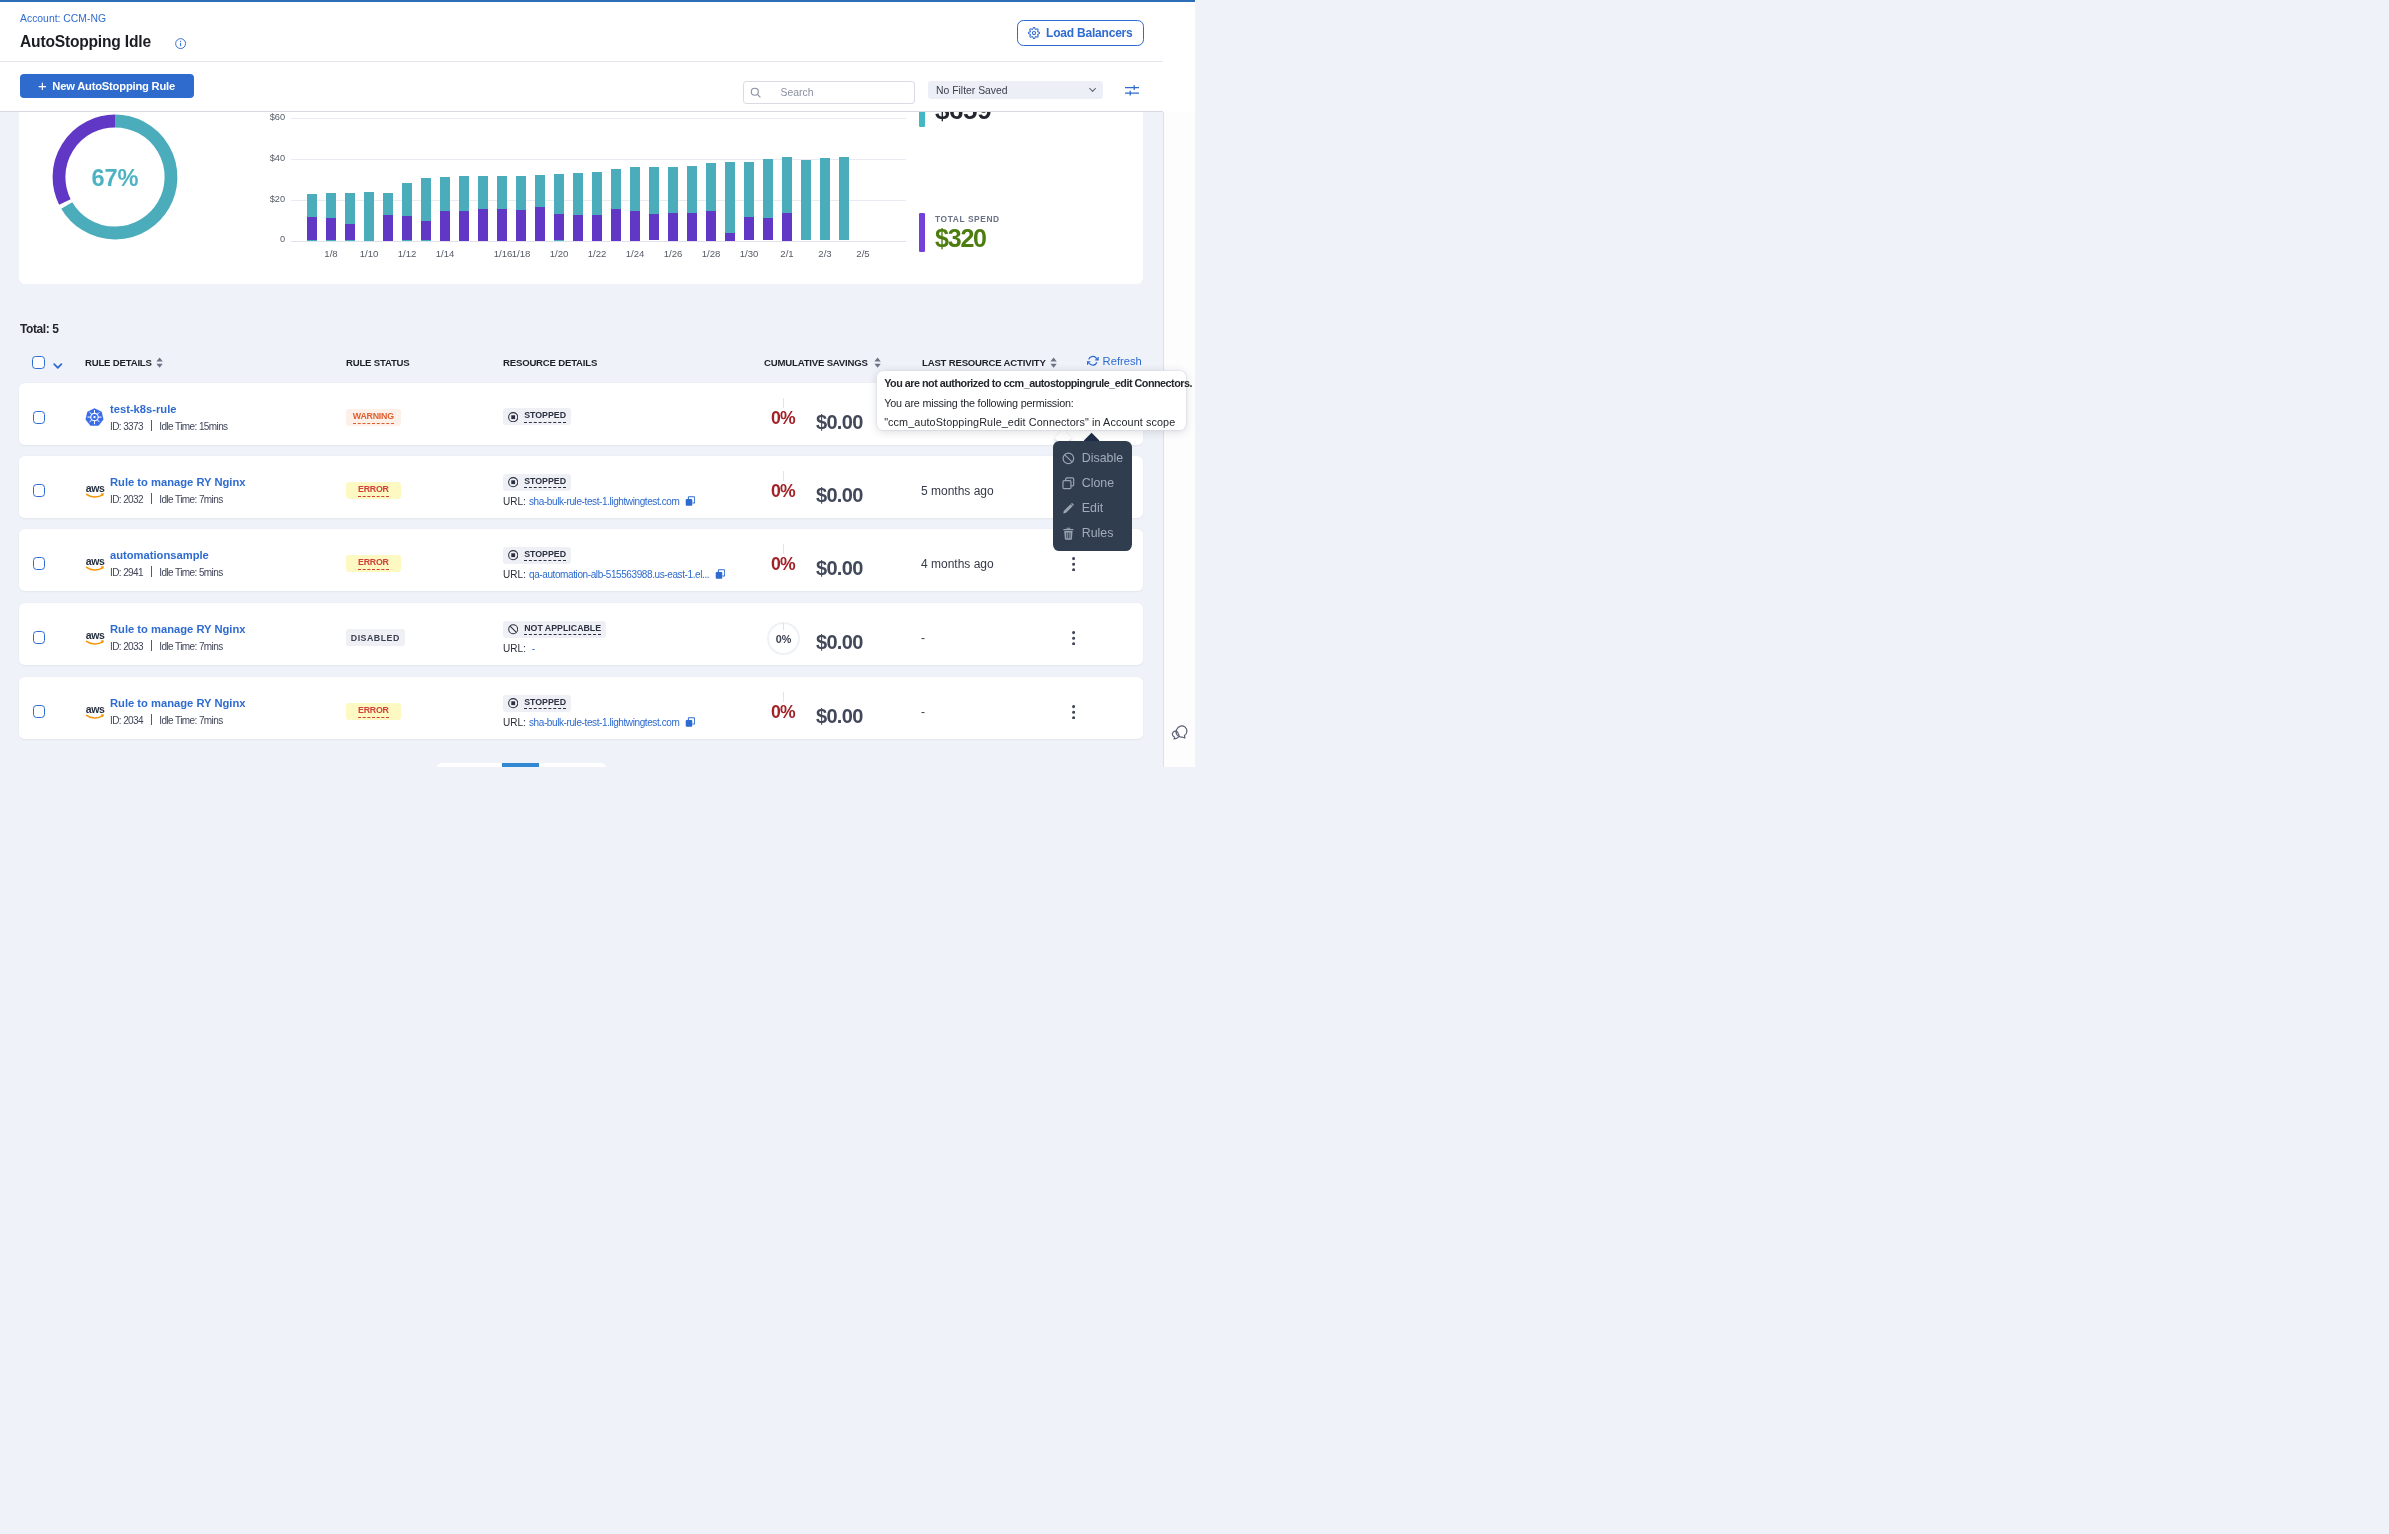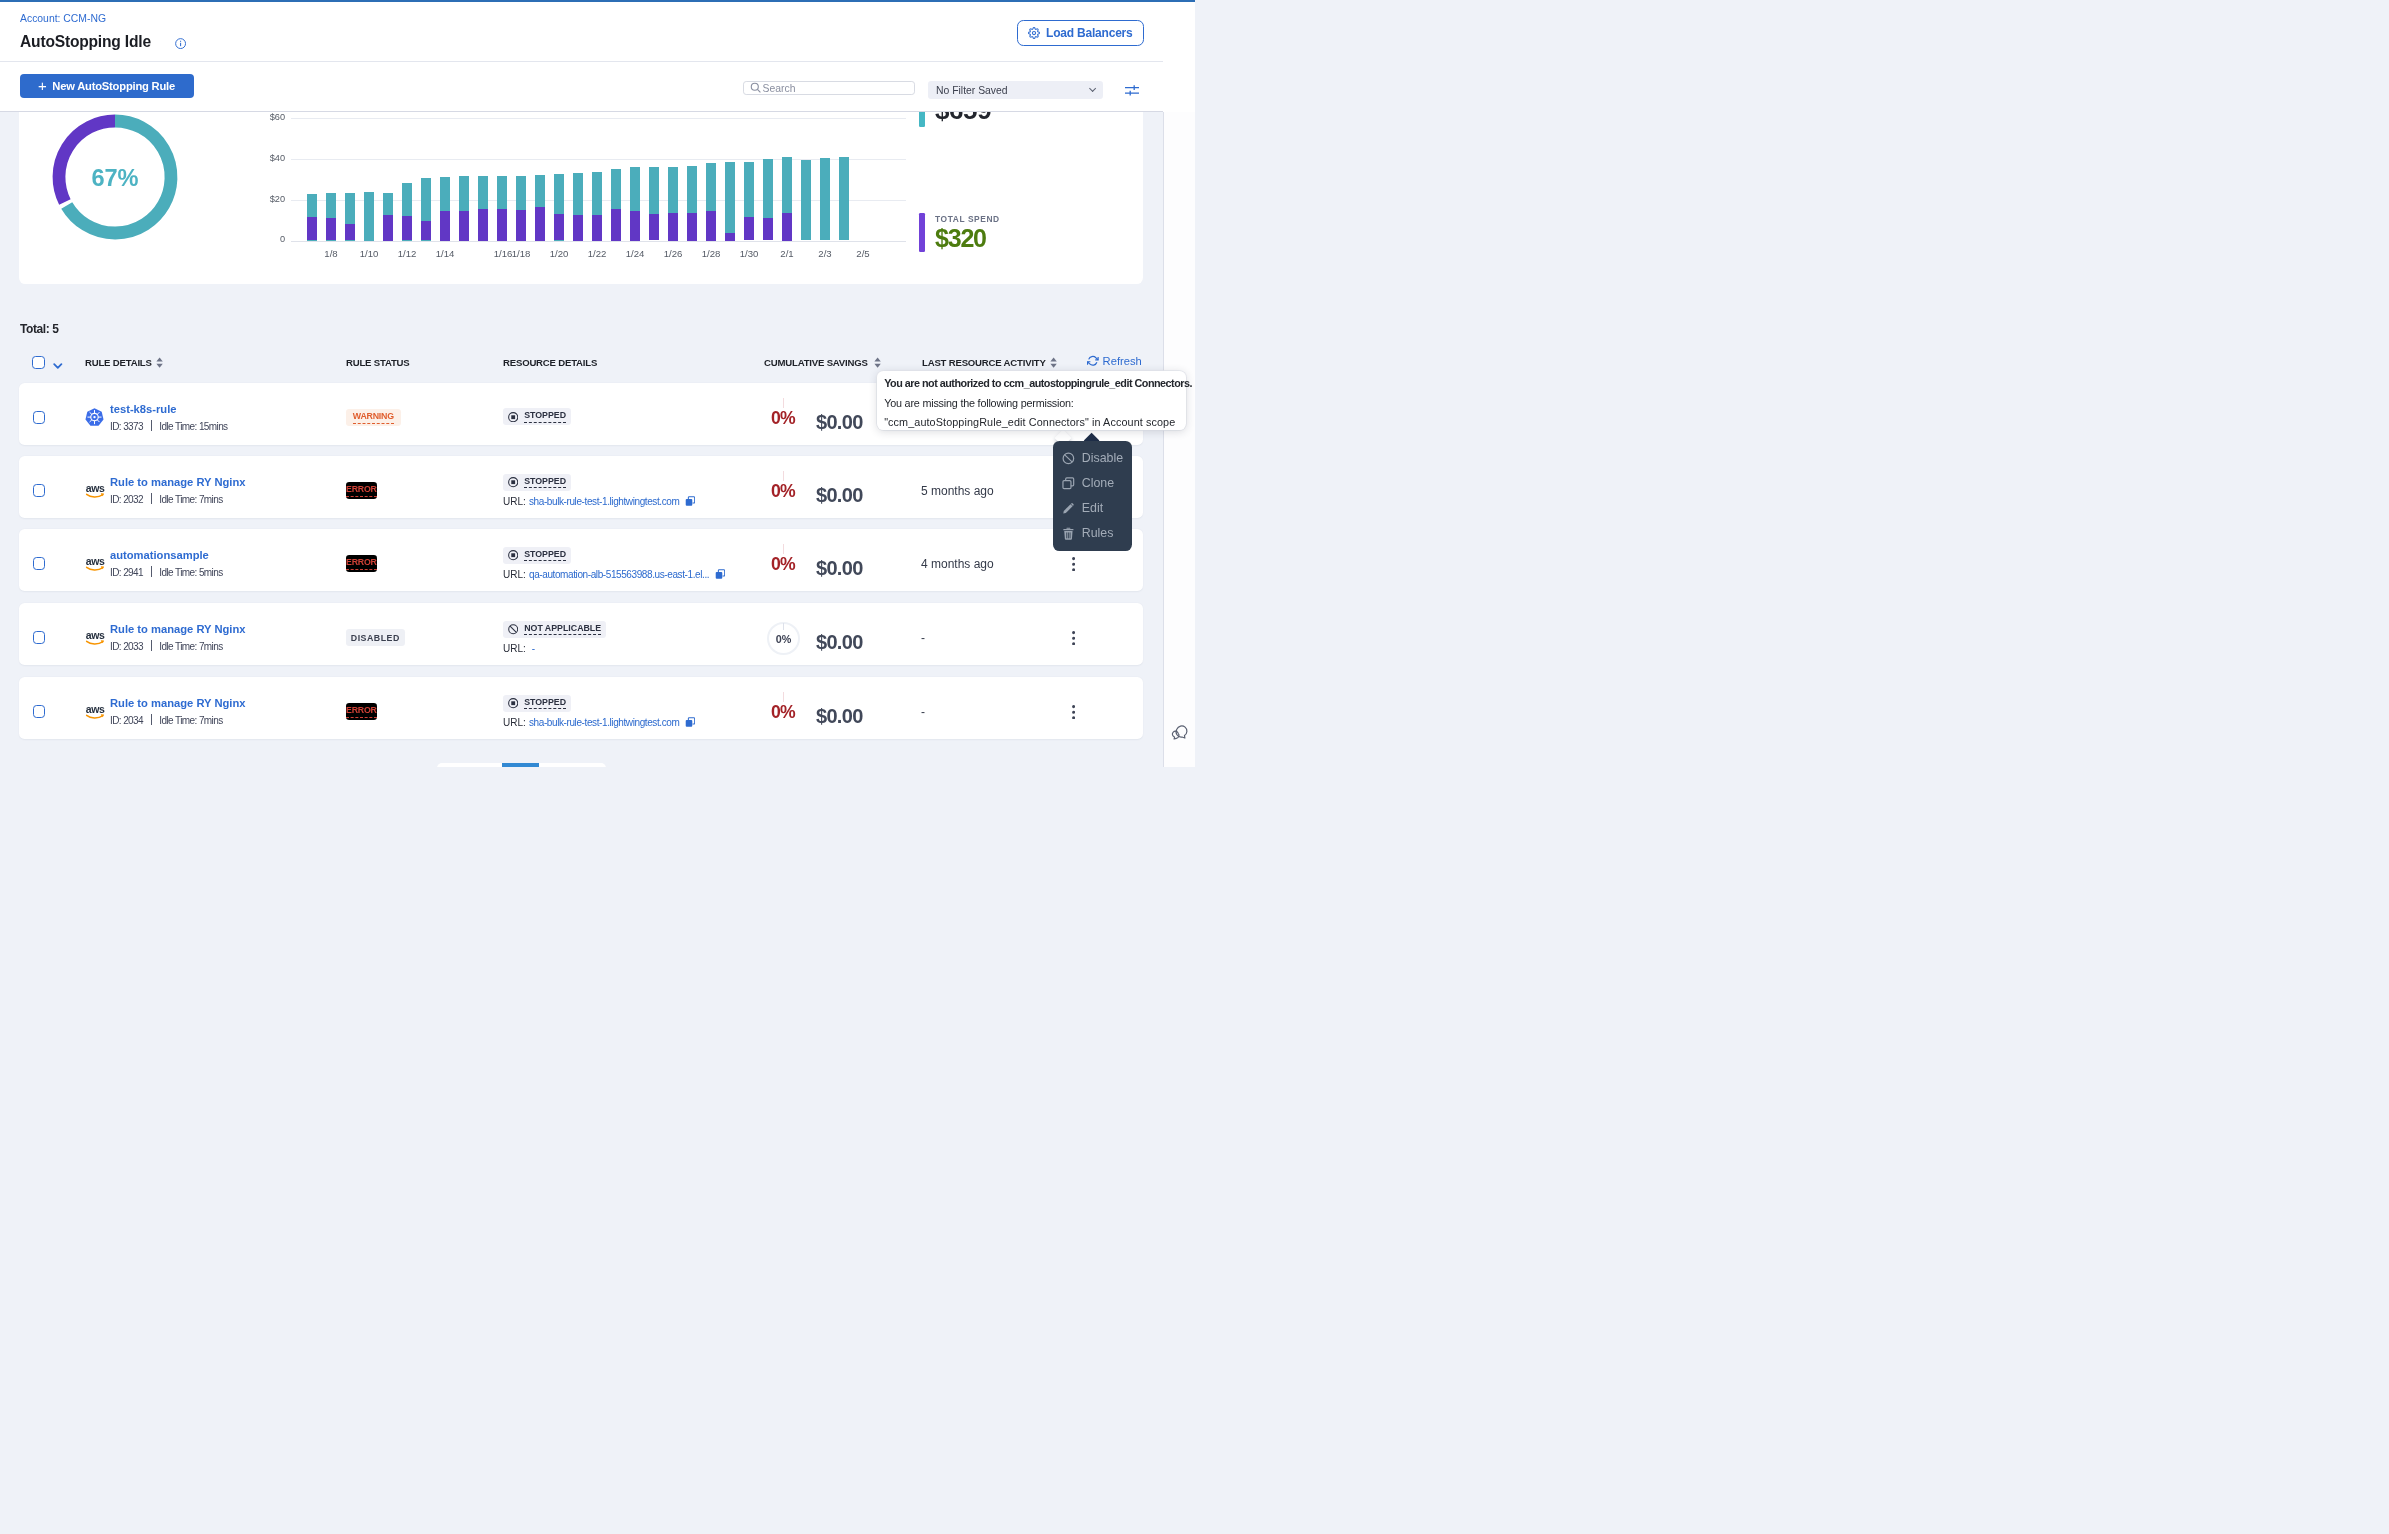--- a/index.html
+++ b/index.html
@@ -7,21 +7,21 @@
 #topstrip {position:absolute;left:0;top:0;width:100%;height:1.6px;background:#2c6eb5}
 #hdr {position:absolute;left:0;top:1.6px;width:100%;height:110px;background:#fff}
 #acct {position:absolute;left:20px;top:12.8px;font-size:10.4px;color:#2e6bd1}
 #title {position:absolute;left:20px;top:33px;font-size:15.6px;font-weight:bold;color:#1b1d23;letter-spacing:-0.2px}
 #info {position:absolute;left:175px;top:37px}
 #lbbtn {position:absolute;left:1017px;top:19.6px;width:127px;height:26px;border:0.8px solid #2e6bd0;border-radius:6.4px;display:flex;align-items:center;justify-content:center;gap:5.6px;color:#2e6bd0;font-size:12px;font-weight:bold;letter-spacing:-0.2px}
 #div1 {position:absolute;left:0;top:61px;width:1163px;height:0.8px;background:#e3e6ee}
 #div2 {position:absolute;left:0;top:111px;width:1163px;height:0.8px;background:#d6d9e4}
 #newbtn {position:absolute;left:19.6px;top:74px;width:174px;height:24px;background:#2e6bcc;border-radius:4px;color:#fff;display:flex;align-items:center;justify-content:center;font-size:11.2px;font-weight:bold;gap:5.6px;letter-spacing:-0.2px}
 #newbtn .plus {font-size:15px;font-weight:normal;margin-top:-2px}
-#search {position:absolute;left:743px;top:81px;width:172px;height:14px;border:0.8px solid #d8dbe3;border-radius:3.2px;background:#fff;display:flex;align-items:center;padding-left:6.4px;gap:1px}
+#search {position:absolute;left:743px;top:81px;width:172px;height:23px;border:0.8px solid #d8dbe3;border-radius:3.2px;background:#fff;display:flex;align-items:center;padding-left:6.4px;gap:19px}
 #search span {color:#8a8fa0;font-size:10.4px}
 #filter {position:absolute;left:928px;top:81px;width:175px;height:18.4px;background:#edeff6;border-radius:3.2px;display:flex;align-items:center;justify-content:space-between;padding:0 8px;font-size:10.4px;color:#3c404e}
 #filter .chev {border:solid #5d6272;border-width:0 1.2px 1.2px 0;padding:2.1px;transform:rotate(45deg);margin-top:-2.4px}
 #sliders {position:absolute;left:1125px;top:84px}
 #card {position:absolute;left:19px;top:112px;width:1124px;height:172px;background:#fff;border-radius:0 0 6.4px 6.4px;overflow:hidden}
 #cardinner {position:absolute;left:-19px;top:-112px;width:1195px;height:767px}
 .grid {position:absolute;left:291px;width:615px;height:0.8px;background:#e8ebf1}
 #baseline {position:absolute;left:291px;top:241px;width:615px;height:1.2px;background:#dfe2ea}
 .yl {position:absolute;width:36px;left:249px;text-align:right;font-size:9.2px;color:#555b66}
 .xl {position:absolute;top:248px;width:32px;text-align:center;font-size:9.6px;color:#555b66}
@@ -40,21 +40,21 @@
 #hchev {position:absolute;left:53px;top:10.4px}
 #refresh {position:absolute;left:1087px;top:7.6px;display:flex;align-items:center;gap:4px;color:#2e6bd0;font-size:11.2px}
 .row {position:absolute;left:19px;width:1124px;background:#fff;border-radius:5.6px;box-shadow:0 0.8px 1.6px rgba(40,48,78,.06)}
 .ricon {position:absolute;left:66px;top:25px}
 .rname {position:absolute;left:91px;top:20px;font-size:11.2px;font-weight:bold;color:#2e6bd1}
 .rid {position:absolute;left:91px;top:37px;font-size:10px;letter-spacing:-0.6px;color:#41465a}
 .sep {display:inline-block;width:0.8px;height:11.2px;background:#555b6e;margin:0 5.6px;vertical-align:-1.6px}
 .badge {position:absolute;left:327px;top:26px;height:17px;border-radius:3.2px;display:inline-flex;align-items:center;padding:0 6.8px;font-size:8.8px;font-weight:bold;letter-spacing:-0.2px}
 .badge.warn {background:#fcf0e8;color:#e05e2e}
 .badge.warn .dash {border-bottom:1.2px dashed #e05e2e;padding-bottom:1.2px}
-.badge.err {background:#000000;color:#cf4136;padding:0 0}
+.badge.err {background:#fef9c3;color:#cf4136;padding:0 12px}
 .badge.err .dash {border-bottom:1.2px dashed #cf4136;padding-bottom:1.2px}
 .badge.dis {background:#eef0f5;color:#3a3f4e;letter-spacing:0.5px;padding:0 4.8px}
 .badge.gray {position:static;background:#eff0f6;color:#2b3040;gap:6px;letter-spacing:0;padding:0 4.8px}
 .badge.gray .dash {border-bottom:1.2px dashed #2b3040;padding-bottom:1.2px}
 .rescol {position:absolute;left:484px}
 .bic {display:inline-flex;margin-top:0.8px}
 .urlline {margin-top:5.2px;font-size:10px;color:#282c38;display:flex;align-items:center}
 .ulink {color:#2c6ace;margin-left:3.2px;letter-spacing:-0.4px}
 .cpy {margin-left:5.6px;display:inline-flex}
 .tick {position:absolute;left:764px;top:15px;width:0.8px;height:10.4px;background:#f3dbde}

